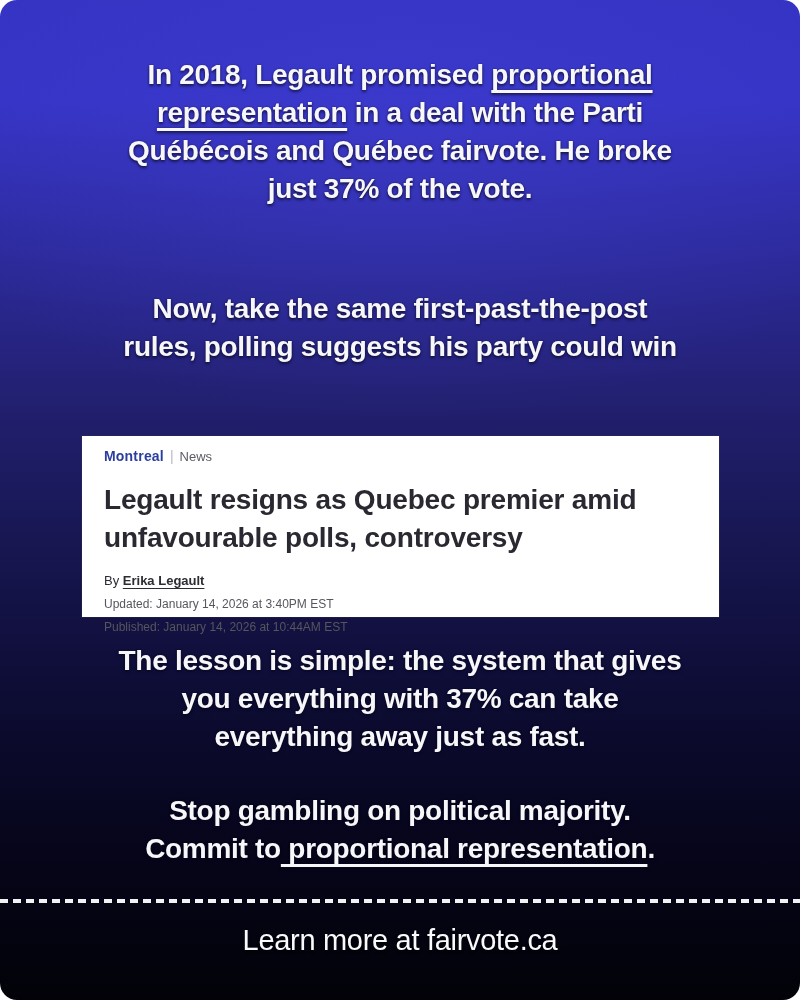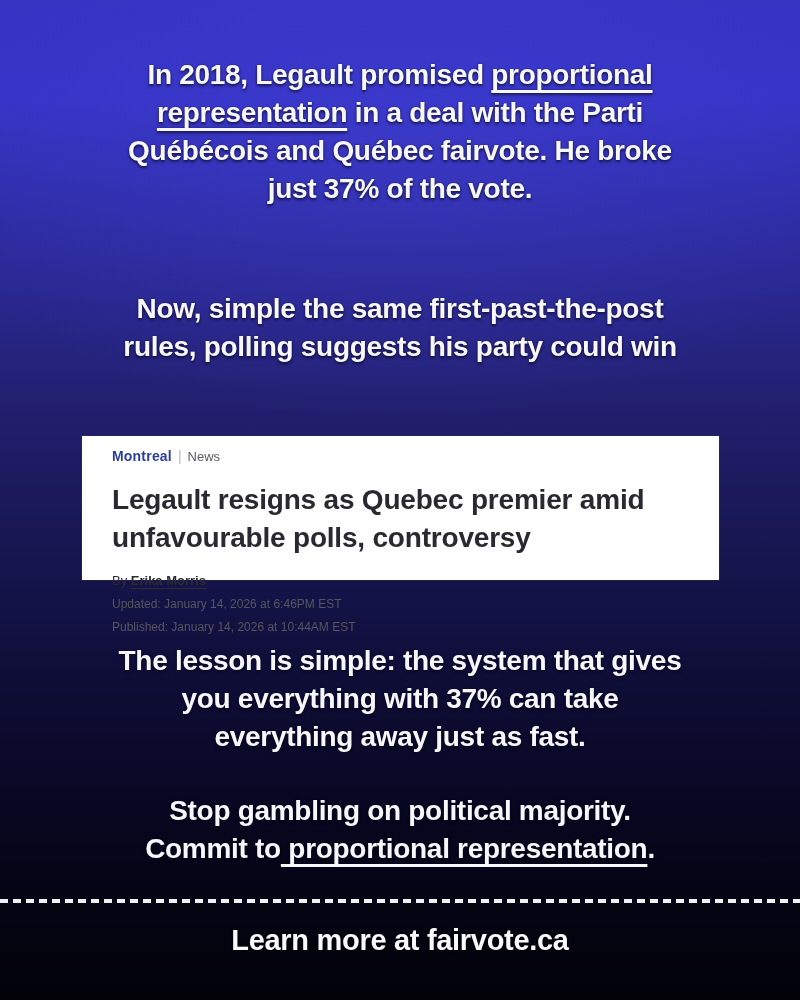--- a/index.html
+++ b/index.html
@@ -7,20 +7,21 @@
     width: 800px; height: 1000px; overflow: hidden;
     font-family: "Liberation Sans", sans-serif;
   }
   .canvas {
     position: relative; width: 800px; height: 1000px;
     background:
       radial-gradient(90% 40% at 50% 14%, rgba(70,68,215,0.35) 0%, rgba(70,68,215,0) 70%),
       linear-gradient(180deg,
         #3533c2 0%, #3634c6 10%, #2b2996 27%, #222070 40%,
         #171650 55%, #0d0c33 70%, #06051a 85%, #020208 100%);
+    border-radius: 17px;
   }
 
   
   .msg {
     position: absolute; left: 0; width: 800px;
     text-align: center; color: #f7f7fa;
     font-weight: 700; font-size: 28px; line-height: 38px;
     letter-spacing: -0.3px;
     text-shadow: 0 2px 3px rgba(8,8,28,0.65), 0 0 2px rgba(8,8,28,0.45);
   }
@@ -31,22 +32,22 @@
     text-underline-offset: 6px;
   }
   .intro   { top: 56px;  }
   .polling { top: 290px; }
   .lesson  { top: 642px; }
   .cta     { top: 792px; }
 
   
   .news-card {
     position: absolute; top: 436px; left: 82px;
-    width: 637px; height: 144px; background: #ffffff;
-    box-sizing: border-box; padding: 12px 30px;
+    width: 637px; height: 181px; background: #ffffff;
+    box-sizing: border-box; padding: 12px 22px;
     box-shadow: 0 0 0 1px rgba(60,60,80,0.25);
     text-align: left;
   }
   .card-eyebrow { font-size: 14px; line-height: 16px; }
   .card-eyebrow .sec {
     color: #2c3e9d; font-weight: 700; letter-spacing: 0.2px; cursor: pointer;
   }
   .card-eyebrow .sep { color: #b9b9c2; font-weight: 400; margin: 0 6px; }
   .card-eyebrow .subsec { color: #5b5b64; font-size: 13px; }
   .headline {
@@ -65,49 +66,49 @@
   .dashed-divider {
     position: absolute; top: 899px; left: 0; width: 800px; height: 4px;
     background: repeating-linear-gradient(90deg,
       #f2f2f5 0px, #f2f2f5 8px, transparent 8px, transparent 13px);
   }
 
   
   .footer {
     position: absolute; top: 920px; left: 0; width: 800px;
     text-align: center; color: #fafafc;
-    font-weight: 700; font-size: 29px; line-height: 40px;
+    font-weight: 400; font-size: 29px; line-height: 40px;
     letter-spacing: -0.3px;
     text-shadow: 0 2px 3px rgba(0,0,0,0.6);
   }
 </style>
 </head>
 <body>
 
 <div class="canvas">
 
   <section class="msg intro">
     <div class="line"><span>In 2018, Legault promised </span><span class="u">proportional</span></div>
     <div class="line"><span class="u">representation</span><span> in a deal with the Parti</span></div>
     <div class="line">Québécois and Québec fairvote. He broke</div>
     <div class="line">just 37% of the vote.</div>
   </section>
 
   <section class="msg polling">
-    <div class="line">Now, simple the same first-past-the-post</div>
+    <div class="line">Now, take the same first-past-the-post</div>
     <div class="line">rules, polling suggests his party could win</div>
   </section>
 
   <div class="news-card">
     <div class="card-eyebrow">
       <span class="sec">Montreal</span><span class="sep">|</span><span class="subsec">News</span>
     </div>
     <h1 class="headline">Legault resigns as Quebec premier amid unfavourable polls, controversy</h1>
-    <div class="byline"><span>By </span><span class="byline-name">Erika Morris</span></div>
-    <div class="timestamp">Updated: January 14, 2026 at 6:46PM EST</div>
+    <div class="byline"><span>By </span><span class="byline-name">Erika Legault</span></div>
+    <div class="timestamp">Updated: January 14, 2026 at 3:40PM EST</div>
     <div class="timestamp">Published: January 14, 2026 at 10:44AM EST</div>
   </div>
 
   <section class="msg lesson">
     <div class="line">The lesson is simple: the system that gives</div>
     <div class="line">you everything with 37% can take</div>
     <div class="line">everything away just as fast.</div>
   </section>
 
   <section class="msg cta">

